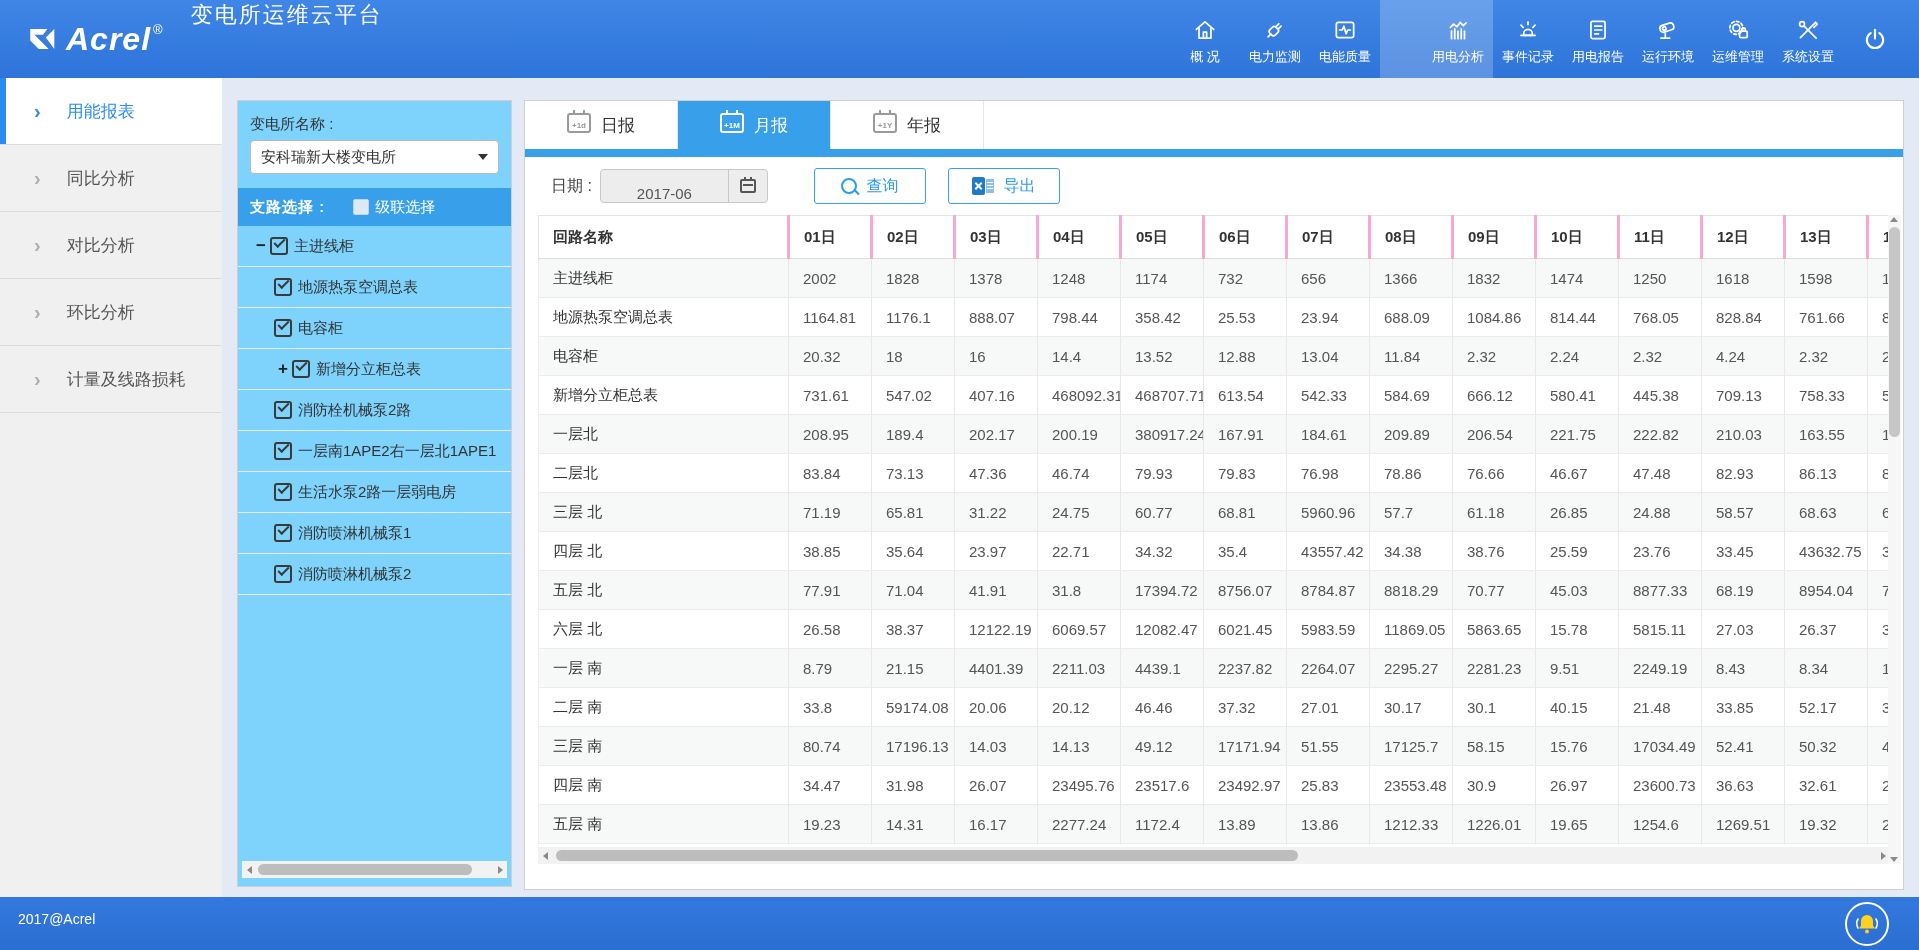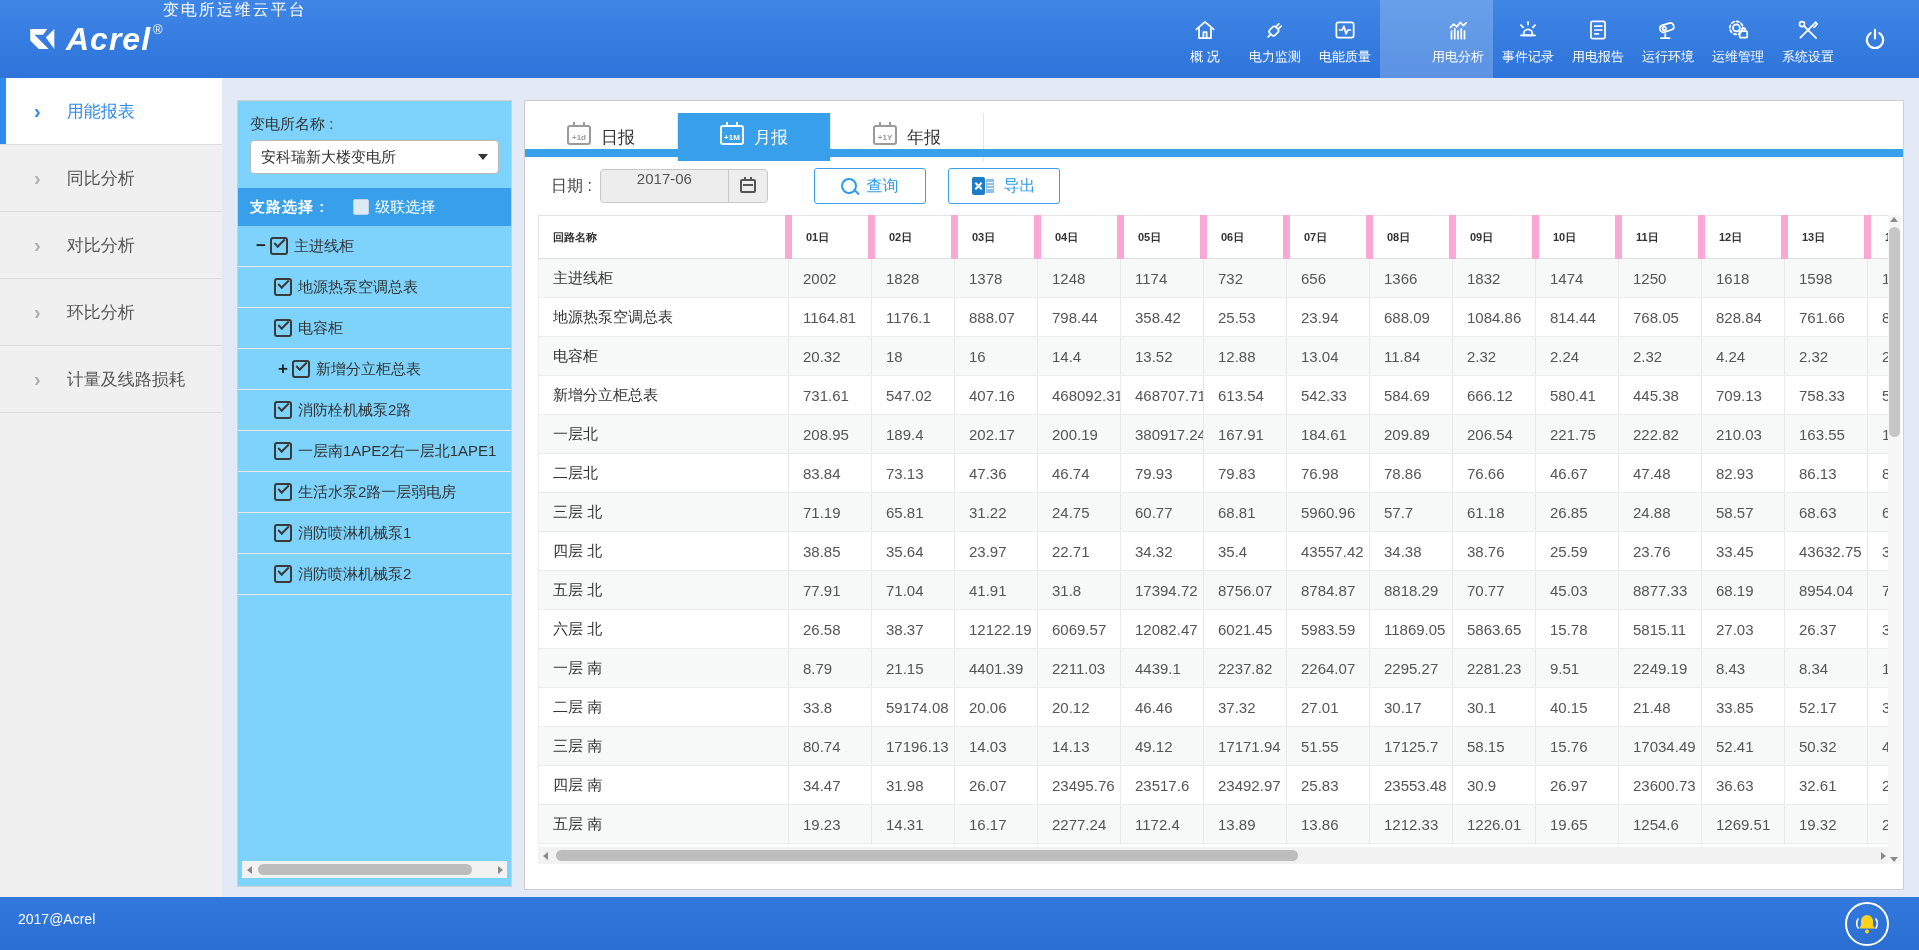--- a/index.html
+++ b/index.html
@@ -5,21 +5,21 @@
   html,body{margin:0;padding:0;}
   body{width:1919px;height:950px;overflow:hidden;font-family:"Liberation Sans","DejaVu Sans",sans-serif;background:#e3eaf6;}
   .page{position:relative;width:1919px;height:950px;}
 
   
   .header{position:absolute;left:0;top:0;width:1919px;height:78px;background:linear-gradient(180deg,#3f86e6,#2e74da);display:flex;}
   .logo{display:flex;align-items:center;margin-left:26px;color:#fff;}
   .logo-mark{width:34px;height:34px;margin-right:6px;}
   .logo-text{font-size:32px;font-weight:bold;font-style:italic;letter-spacing:1px;}
   .logo-reg{font-size:13px;vertical-align:top;position:relative;top:-10px;margin-left:2px;}
-  .app-title{color:#fff;font-size:16px;letter-spacing:2px;}
+  .app-title{color:#fff;font-size:22px;margin-left:28px;letter-spacing:2px;}
   .header-nav{position:absolute;right:76px;top:0;height:78px;display:flex;align-items:stretch;}
   .nav-item{width:66px;display:flex;flex-direction:column;align-items:center;justify-content:center;color:#fff;cursor:pointer;padding:0 2px;}
   .nav-item.active{background:rgba(255,255,255,.22);padding-left:45px;}
   .nav-ic{height:30px;display:flex;align-items:flex-end;}
   .nav-ic svg{width:26px;height:26px;stroke:#fff;fill:none;stroke-width:1.6;stroke-linecap:round;stroke-linejoin:round;}
   .nav-label{font-size:13px;margin-top:5px;white-space:nowrap;}
   .power{position:absolute;right:18px;top:0;height:78px;width:52px;display:flex;align-items:center;justify-content:center;}
   .power svg{width:26px;height:26px;stroke:#fff;fill:none;stroke-width:2;stroke-linecap:round;}
 
   
@@ -64,35 +64,35 @@
   .tri-left{width:0;height:0;border-top:4px solid transparent;border-bottom:4px solid transparent;border-right:5px solid #8a8a8a;}
   .tri-right{width:0;height:0;border-top:4px solid transparent;border-bottom:4px solid transparent;border-left:5px solid #8a8a8a;}
   .hs-thumb{height:11px;border-radius:6px;background:#bdbdbd;}
   .tree-hscroll{left:4px;bottom:8px;width:265px;}
   .tree-hscroll .hs-thumb{width:214px;margin-left:2px;}
   .main-hscroll{left:13px;top:746px;width:1352px;}
   .main-hscroll .hs-thumb{width:742px;margin-left:4px;}
 
   
   .main-panel{position:absolute;left:524px;top:100px;width:1380px;height:790px;background:#fff;border:1px solid #cfcfcf;box-sizing:border-box;}
-  .tabs{position:absolute;left:0;top:12px;height:48px;display:flex;align-items:flex-end;}
+  .tabs{position:absolute;left:0;top:0;height:48px;display:flex;align-items:flex-end;}
   .tab{width:152px;height:48px;display:flex;align-items:center;justify-content:center;font-size:17px;color:#333;border-right:1px solid #e6e6e6;cursor:pointer;background:#fff;}
   .tab .tab-ic{color:#9a9a9a;margin-right:10px;}
   .tab.active{background:#38a0ea;color:#fff;}
   .tab.active .tab-ic{color:#fff;}
   .tab-cal{display:inline-block;width:24px;height:20px;border:2px solid currentColor;border-radius:3px;position:relative;box-sizing:border-box;}
   .tab-cal::before,.tab-cal::after{content:"";position:absolute;top:-5px;width:2px;height:4px;background:currentColor;}
   .tab-cal::before{left:4px;}
   .tab-cal::after{right:4px;}
   .cal-txt{position:absolute;left:0;right:0;bottom:1px;text-align:center;font-size:8px;font-weight:bold;font-style:normal;}
   .tab-strip{position:absolute;left:0;top:48px;width:100%;height:8px;background:#38a0ea;}
 
   .toolbar{position:absolute;left:0;top:56px;width:100%;height:58px;display:flex;align-items:center;}
   .date-label{margin-left:26px;font-size:16px;color:#444;}
-  .date-input{margin-left:8px;width:168px;height:34px;background:#ededee;border:1px solid #c8c8c8;border-radius:4px;display:flex;align-items:flex-start;box-sizing:border-box;cursor:pointer;}
+  .date-input{margin-left:8px;width:168px;height:34px;background:#ededee;border:1px solid #c8c8c8;border-radius:4px;display:flex;align-items:flex-end;box-sizing:border-box;cursor:pointer;}
   .date-value{flex:1;text-align:center;font-size:15px;color:#555;}
   .date-cal-seg{width:38px;height:100%;border-left:1px solid #c8c8c8;display:flex;align-items:center;justify-content:center;}
   .mini-cal{width:16px;height:14px;border:2px solid #555;border-radius:2px;position:relative;box-sizing:border-box;}
   .mini-cal::before,.mini-cal::after{content:"";position:absolute;top:-4px;width:2px;height:3px;background:#555;}
   .mini-cal::before{left:2px;}
   .mini-cal::after{right:2px;}
   .mini-cal span{position:absolute;left:1px;right:1px;top:3px;border-top:2px solid #555;}
   .btn{height:36px;border:1px solid #38a0ea;border-radius:3px;background:#fff;color:#2d9ce9;font-size:16px;display:flex;align-items:center;justify-content:center;padding:0 18px;cursor:pointer;box-sizing:border-box;}
   .btn-query{margin-left:46px;width:112px;}
   .btn-export{margin-left:22px;width:112px;text-align:right;}
@@ -103,21 +103,21 @@
   .xls-box::before,.xls-box::after{content:"";position:absolute;left:2px;top:8px;width:9px;height:2px;background:#fff;}
   .xls-box::before{transform:rotate(45deg);}
   .xls-box::after{transform:rotate(-45deg);}
   .xls-sheet{position:absolute;left:14px;top:2px;width:8px;height:14px;background:#8fc0e8;}
   .xls-sheet::before{content:"";position:absolute;left:1px;top:3px;width:6px;height:1px;background:#fff;box-shadow:0 3px 0 #fff,0 6px 0 #fff;}
 
   .table-wrap{position:absolute;left:13px;top:114px;width:1352px;height:630px;overflow:hidden;}
   table.rep{border-collapse:collapse;table-layout:fixed;width:1412px;}
   table.rep col.c-name{width:250px;}
   table.rep col.c-day{width:83px;}
-  table.rep th{height:42px;font-size:11px;color:#333;text-align:left;padding:0 0 0 14px;border-right:7px solid #f9a8d4;border-bottom:1px solid #dedede;border-top:1px solid #e4e4e4;background:#fff;font-weight:bold;white-space:nowrap;overflow:hidden;}
+  table.rep th{height:42px;font-size:15px;color:#333;text-align:left;padding:0 0 0 14px;border-right:3px solid #f9a8d4;border-bottom:1px solid #dedede;border-top:1px solid #e4e4e4;background:#fff;font-weight:bold;white-space:nowrap;overflow:hidden;}
   table.rep th:first-child{border-left:1px solid #e4e4e4;}
   table.rep td{height:38px;font-size:15px;color:#555;padding:0 0 0 14px;border-right:1px solid #e8e8e8;border-bottom:1px solid #ececec;white-space:nowrap;overflow:hidden;}
   table.rep td:first-child{color:#333;border-left:1px solid #eee;}
   table.rep tbody tr:nth-child(odd){background:#f7f8f8;}
 
   .vscroll{position:absolute;right:2px;top:114px;width:13px;height:649px;background:#f6f6f6;}
   .vs-thumb{position:absolute;left:1px;top:12px;width:11px;height:210px;border-radius:6px;background:#c6c6c6;}
   .vs-up{position:absolute;left:2px;top:2px;width:0;height:0;border-left:4px solid transparent;border-right:4px solid transparent;border-bottom:5px solid #8a8a8a;}
   .vs-down{position:absolute;left:2px;bottom:2px;width:0;height:0;border-left:4px solid transparent;border-right:4px solid transparent;border-top:5px solid #8a8a8a;}
 </style>

